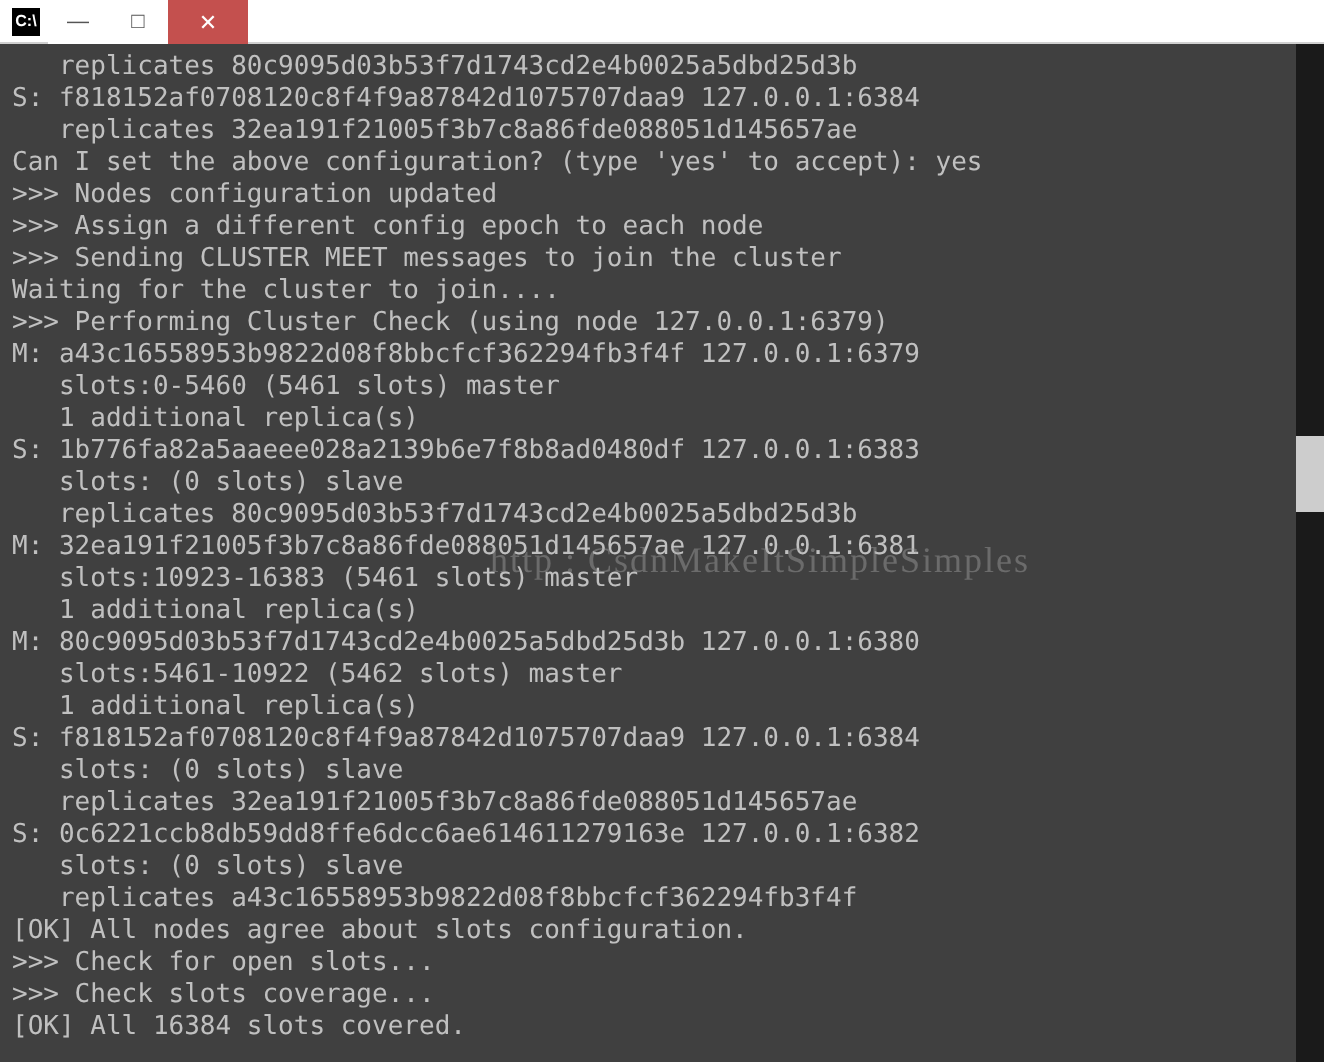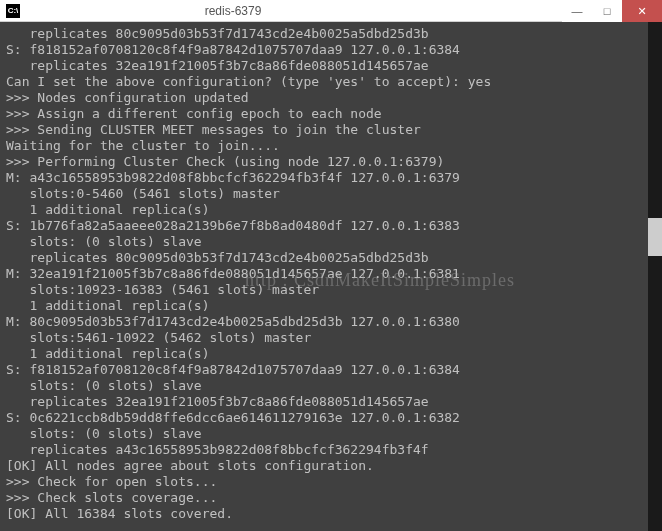--- a/index.html
+++ b/index.html
@@ -101,21 +101,20 @@
     }
     .line {
       display: block;
     }
   </style>
 </head>
 <body>
 
 <div class="titlebar">
   <div class="titlebar-icon">C:\</div>
-  <div class="titlebar-title">redis-6379</div>
   <div class="win-controls">
     <div class="win-btn">—</div>
     <div class="win-btn">□</div>
     <div class="win-btn close">✕</div>
   </div>
 </div>
 
 <div class="terminal" id="term"><span class="line">   replicates 80c9095d03b53f7d1743cd2e4b0025a5dbd25d3b</span><span class="line">S: f818152af0708120c8f4f9a87842d1075707daa9 127.0.0.1:6384</span><span class="line">   replicates 32ea191f21005f3b7c8a86fde088051d145657ae</span><span class="line">Can I set the above configuration? (type 'yes' to accept): yes</span><span class="line">&gt;&gt;&gt; Nodes configuration updated</span><span class="line">&gt;&gt;&gt; Assign a different config epoch to each node</span><span class="line">&gt;&gt;&gt; Sending CLUSTER MEET messages to join the cluster</span><span class="line">Waiting for the cluster to join....</span><span class="line">&gt;&gt;&gt; Performing Cluster Check (using node 127.0.0.1:6379)</span><span class="line">M: a43c16558953b9822d08f8bbcfcf362294fb3f4f 127.0.0.1:6379</span><span class="line">   slots:0-5460 (5461 slots) master</span><span class="line">   1 additional replica(s)</span><span class="line">S: 1b776fa82a5aaeee028a2139b6e7f8b8ad0480df 127.0.0.1:6383</span><span class="line">   slots: (0 slots) slave</span><span class="line">   replicates 80c9095d03b53f7d1743cd2e4b0025a5dbd25d3b</span><span class="line">M: 32ea191f21005f3b7c8a86fde088051d145657ae 127.0.0.1:6381</span><span class="line">   slots:10923-16383 (5461 slots) master</span><span class="line">   1 additional replica(s)</span><span class="line">M: 80c9095d03b53f7d1743cd2e4b0025a5dbd25d3b 127.0.0.1:6380</span><span class="line">   slots:5461-10922 (5462 slots) master</span><span class="line">   1 additional replica(s)</span><span class="line">S: f818152af0708120c8f4f9a87842d1075707daa9 127.0.0.1:6384</span><span class="line">   slots: (0 slots) slave</span><span class="line">   replicates 32ea191f21005f3b7c8a86fde088051d145657ae</span><span class="line">S: 0c6221ccb8db59dd8ffe6dcc6ae614611279163e 127.0.0.1:6382</span><span class="line">   slots: (0 slots) slave</span><span class="line">   replicates a43c16558953b9822d08f8bbcfcf362294fb3f4f</span><span class="line">[OK] All nodes agree about slots configuration.</span><span class="line">&gt;&gt;&gt; Check for open slots...</span><span class="line">&gt;&gt;&gt; Check slots coverage...</span><span class="line">[OK] All 16384 slots covered.</span></div>
 
 <div class="scrollbar">

